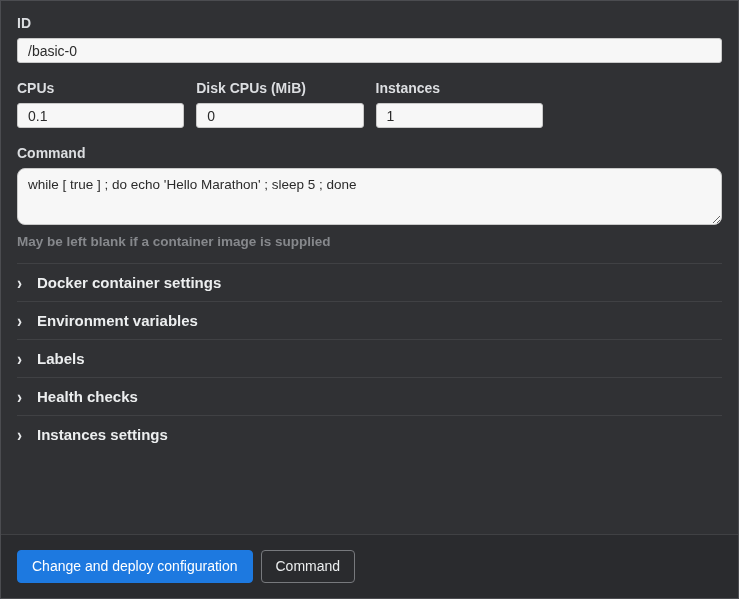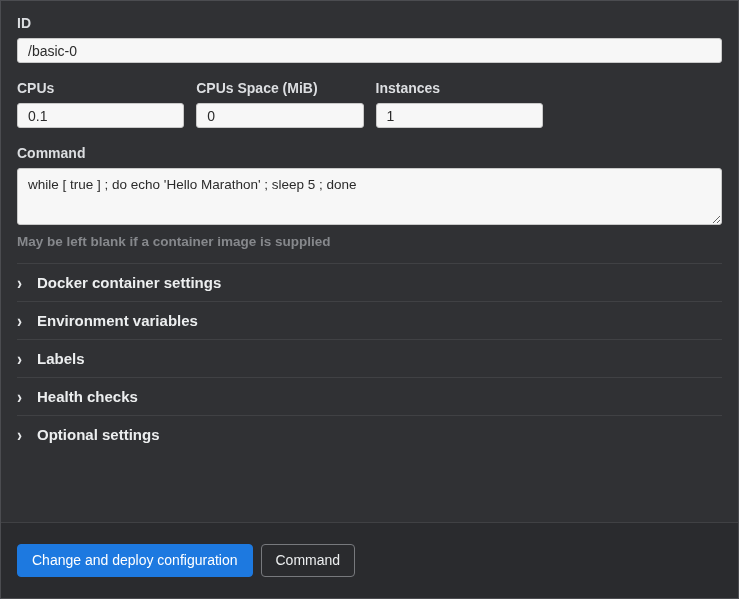--- a/index.html
+++ b/index.html
@@ -76,21 +76,21 @@
     display: grid;
     grid-template-columns: repeat(4, 1fr);
     column-gap: 12px;
     margin-bottom: 17px;
   }
   .command-textarea {
     width: 100%;
     height: 57px;
     background: #f7f7f7;
     border: 1px solid #c9c9c9;
-    border-radius: 3px;
+    border-radius: 8px;
     padding: 7px 10px;
     font-size: 13.5px;
     color: #2b2b2b;
     font-family: "Liberation Sans", sans-serif;
     resize: vertical;
     outline: none;
     line-height: 1.35;
   }
   .help-text {
     font-size: 13.5px;
@@ -122,21 +122,21 @@
   .accordion-label {
     font-size: 15px;
     font-weight: 700;
     color: #eceeef;
   }
   
   .modal-footer {
     flex: 0 0 auto;
     background: #2a2b2e;
     border-top: 1px solid #404144;
-    padding: 21px 16px;
+    padding: 15px 16px;
     display: flex;
     align-items: center;
     gap: 8px;
   }
   .btn {
     font-family: "Liberation Sans", sans-serif;
     font-size: 14px;
     font-weight: 400;
     border-radius: 4px;
     padding: 7px 14px;
@@ -166,21 +166,21 @@
       <label class="field-label">ID</label>
       <input class="text-input" type="text" value="/basic-0" style="">
     </div>
 
     <div class="field-row">
       <div>
         <label class="field-label">CPUs</label>
         <input class="text-input" type="text" value="0.1" style="">
       </div>
       <div>
-        <label class="field-label">CPUs Space (MiB)</label>
+        <label class="field-label">Disk CPUs (MiB)</label>
         <input class="text-input" type="text" value="0" style="">
       </div>
       <div>
         <label class="field-label">Instances</label>
         <input class="text-input" type="text" value="1" style="">
       </div>
     </div>
 
     <div>
       <label class="field-label">Command</label>
@@ -200,21 +200,21 @@
       <div class="accordion-row">
         <span class="chevron">›</span>
         <span class="accordion-label">Labels</span>
       </div>
       <div class="accordion-row">
         <span class="chevron">›</span>
         <span class="accordion-label">Health checks</span>
       </div>
       <div class="accordion-row">
         <span class="chevron">›</span>
-        <span class="accordion-label">Optional settings</span>
+        <span class="accordion-label">Instances settings</span>
       </div>
     </div>
 
   </div>
 
   <div class="modal-footer">
     <button class="btn btn-primary">Change and deploy configuration</button>
     <button class="btn btn-cancel">Command</button>
   </div>
 

